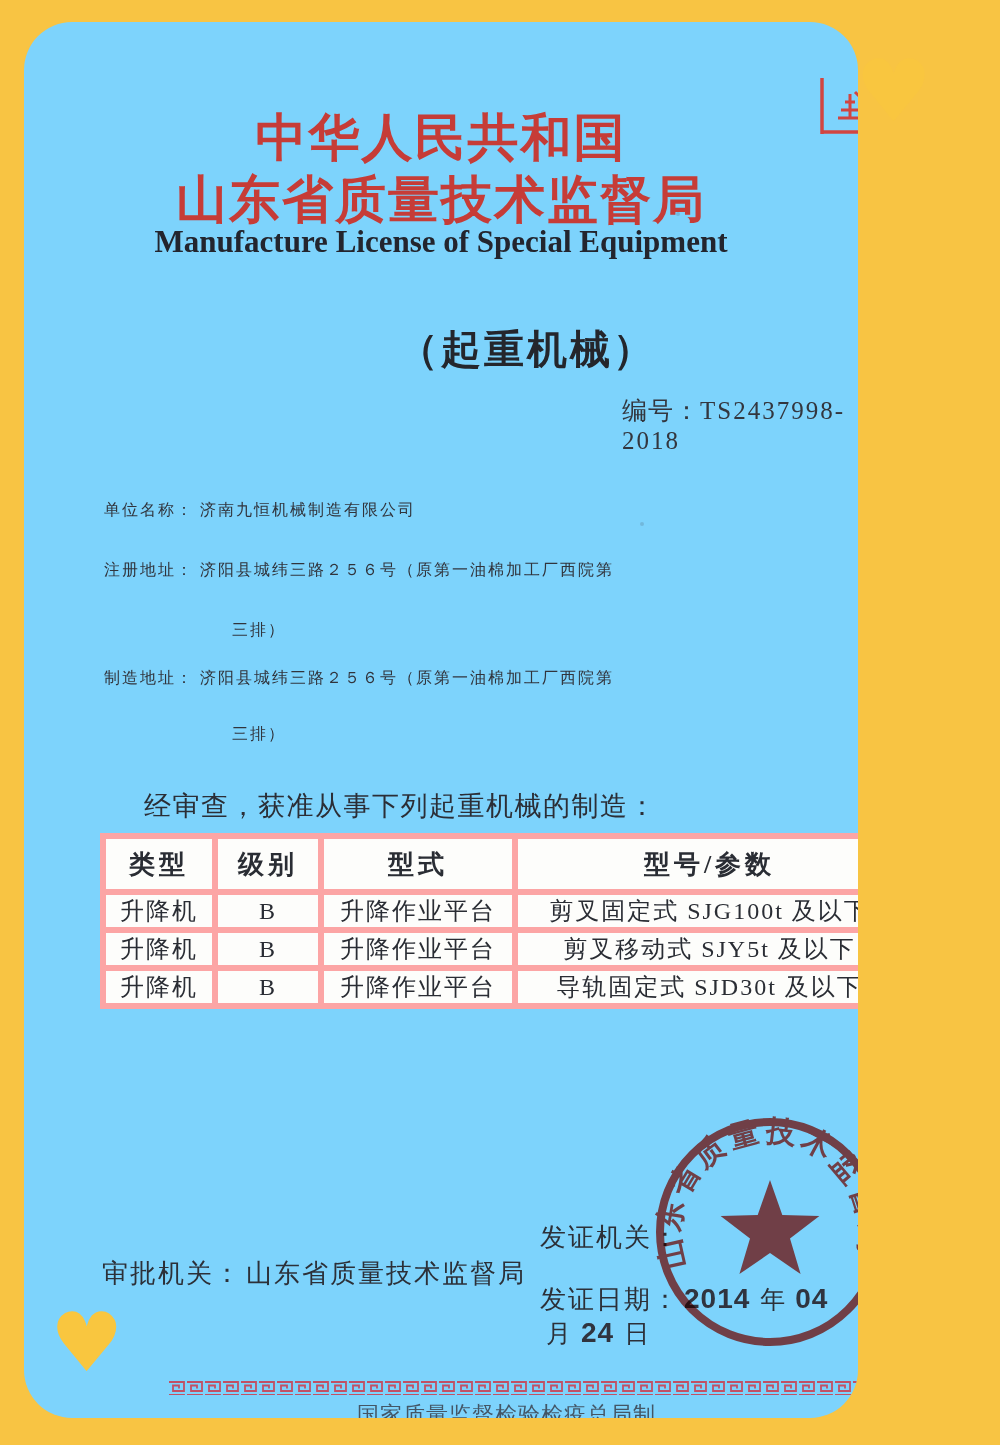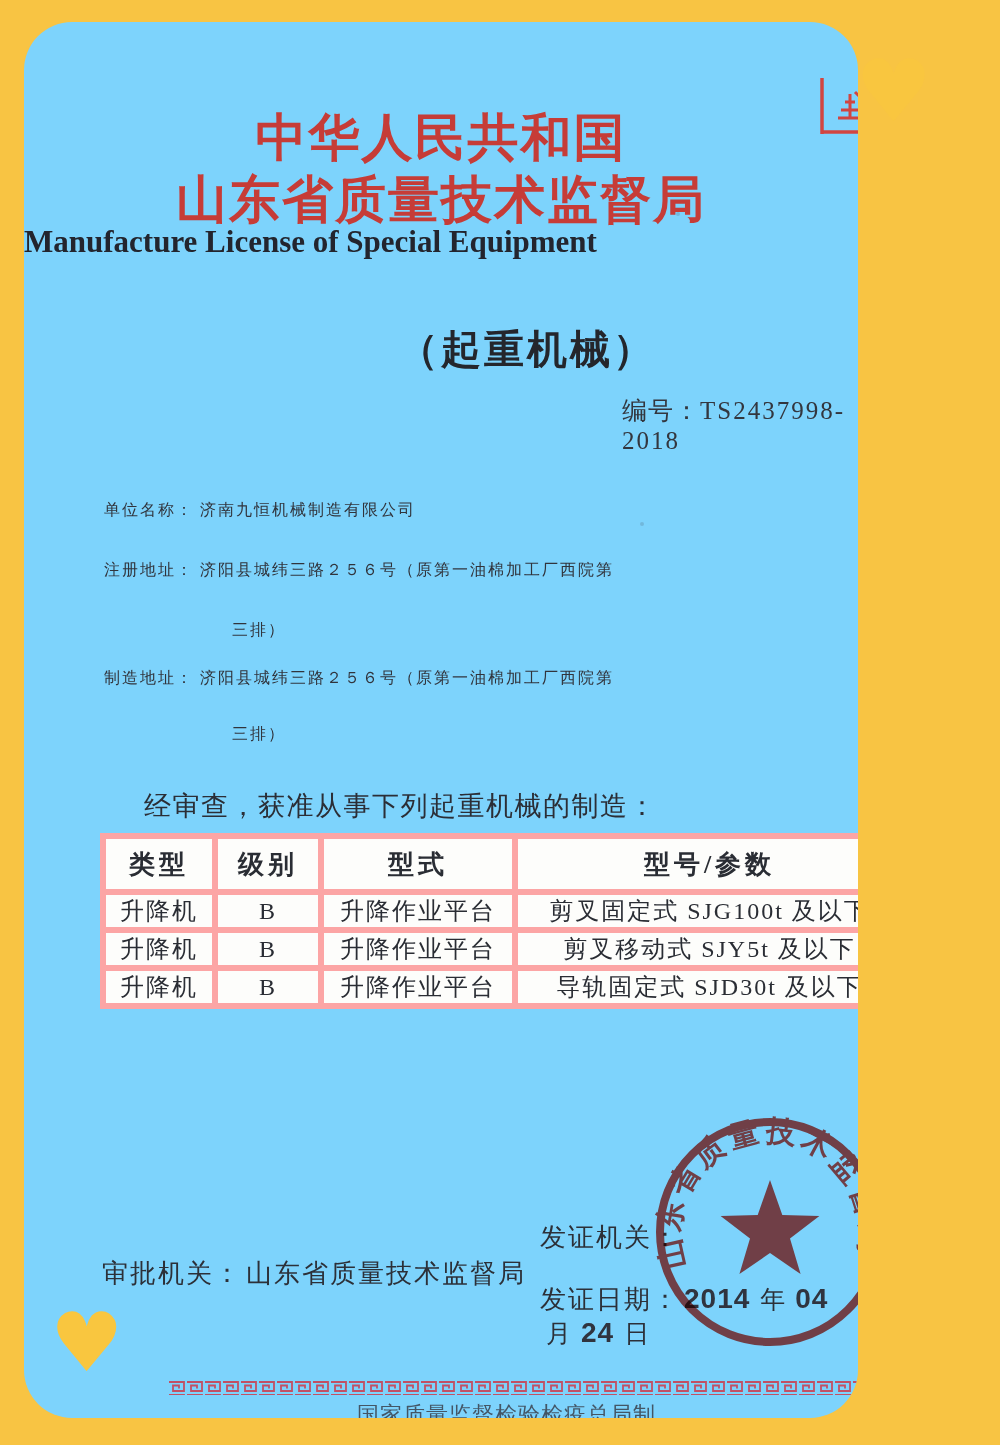--- a/index.html
+++ b/index.html
@@ -5,21 +5,21 @@
   * { margin:0; padding:0; box-sizing:border-box; }
   html,body { width:1000px; height:1445px; }
   body { font-family:"Liberation Serif", serif; }
   .stage { position:relative; width:1000px; height:1445px; background:#f8c443; overflow:hidden; }
   .card { position:absolute; left:24px; top:22px; width:834px; height:1396px;
           background:#7dd3fc; border-radius:48px; overflow:hidden; }
   .abs { position:absolute; }
 
   .title-cn { width:100%; text-align:center; color:#c63c37; font-weight:bold;
               font-size:51px; letter-spacing:2px; font-family:"Liberation Serif", serif; }
-  .title-en { width:100%; text-align:left; color:#23252e; font-weight:bold;
+  .title-en { width:100%; text-align:center; color:#23252e; font-weight:bold;
               font-size:31px; font-family:"Liberation Serif", serif; }
   .category { font-size:40px; font-weight:bold; color:#24262c; letter-spacing:3px;
               font-family:Liberation Serif, serif; }
   .number-line { font-size:25px; color:#33363e; letter-spacing:1px; }
   .number-line .val { font-family:"Liberation Serif", serif; letter-spacing:2px; }
 
   .field { font-size:16px; color:#31343c; }
   .field .lbl { letter-spacing:2px; margin-right:6px; }
   .field .val { letter-spacing:2px; }
   .intro { font-size:27px; color:#2b2e36; letter-spacing:1.5px; }

